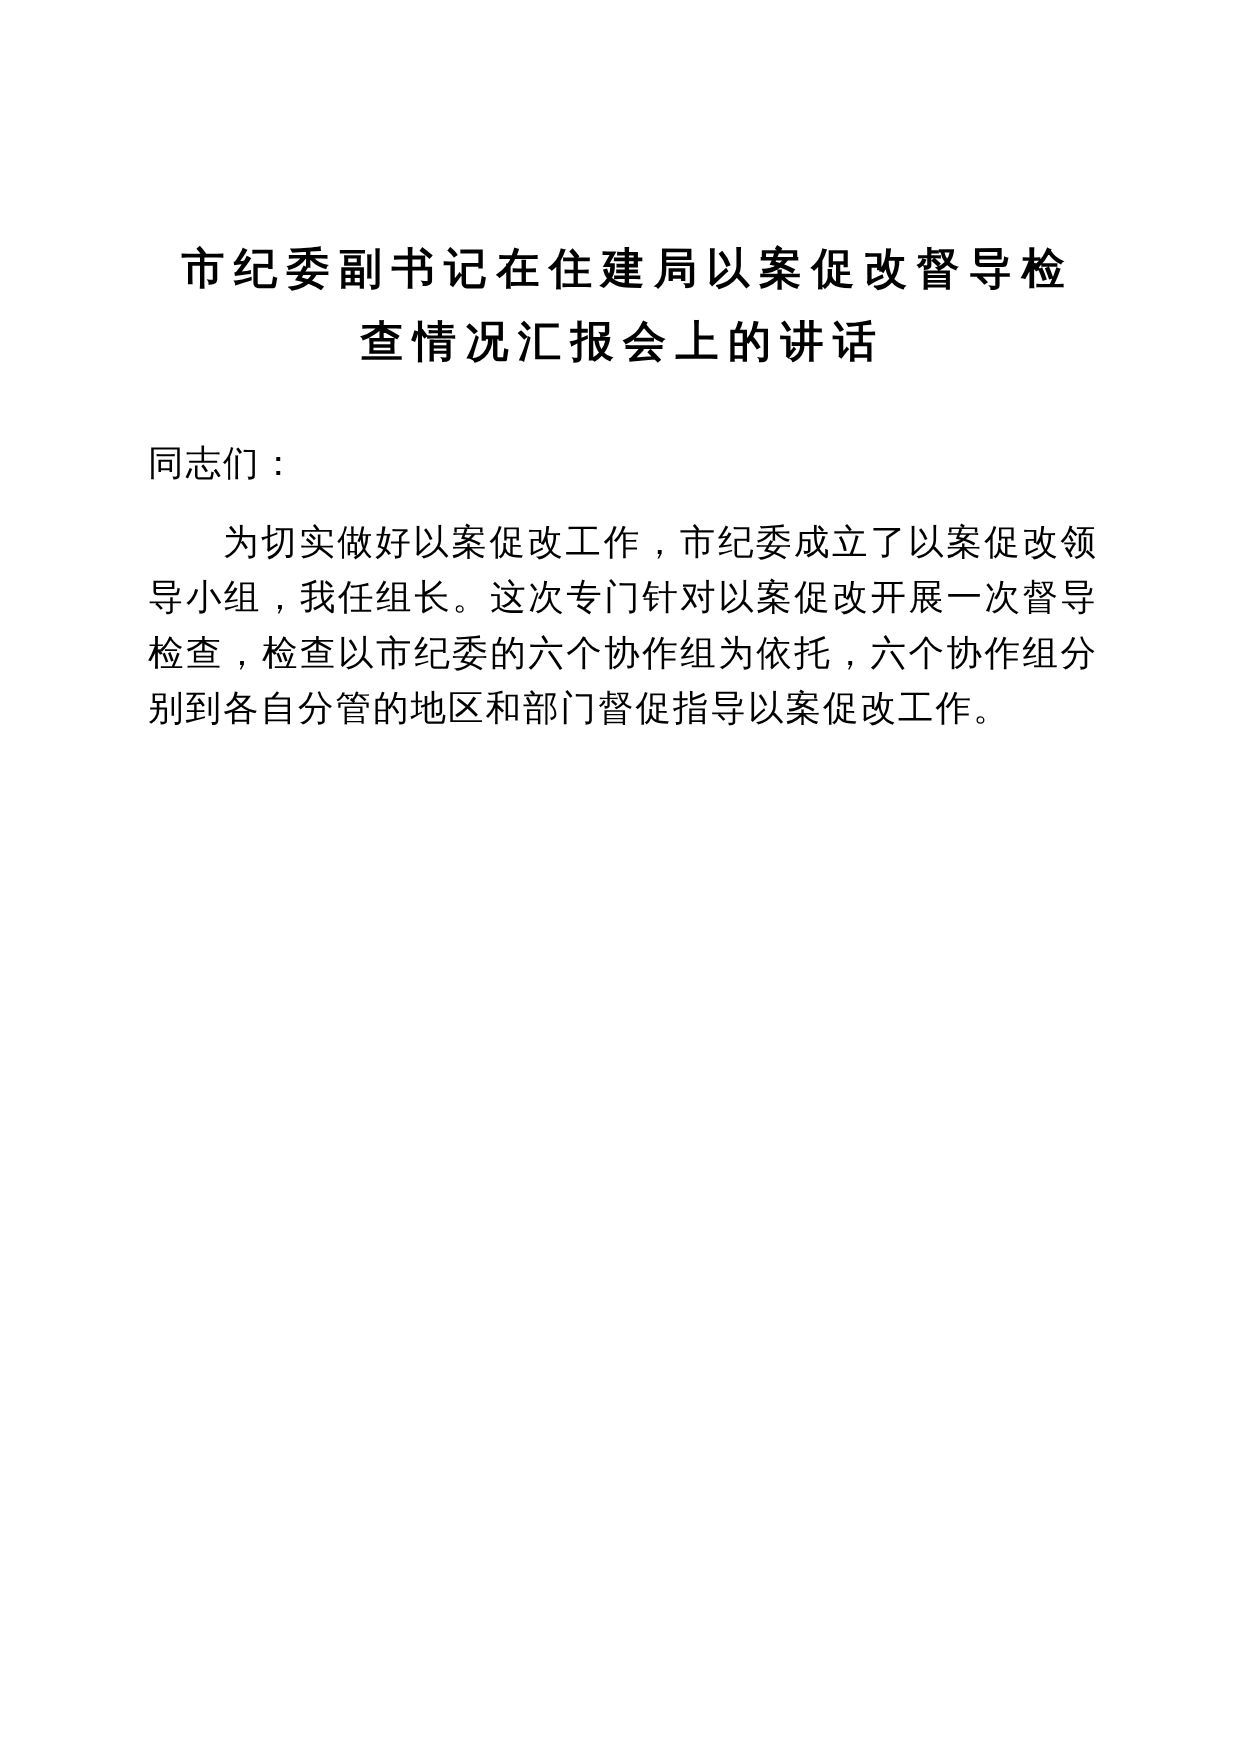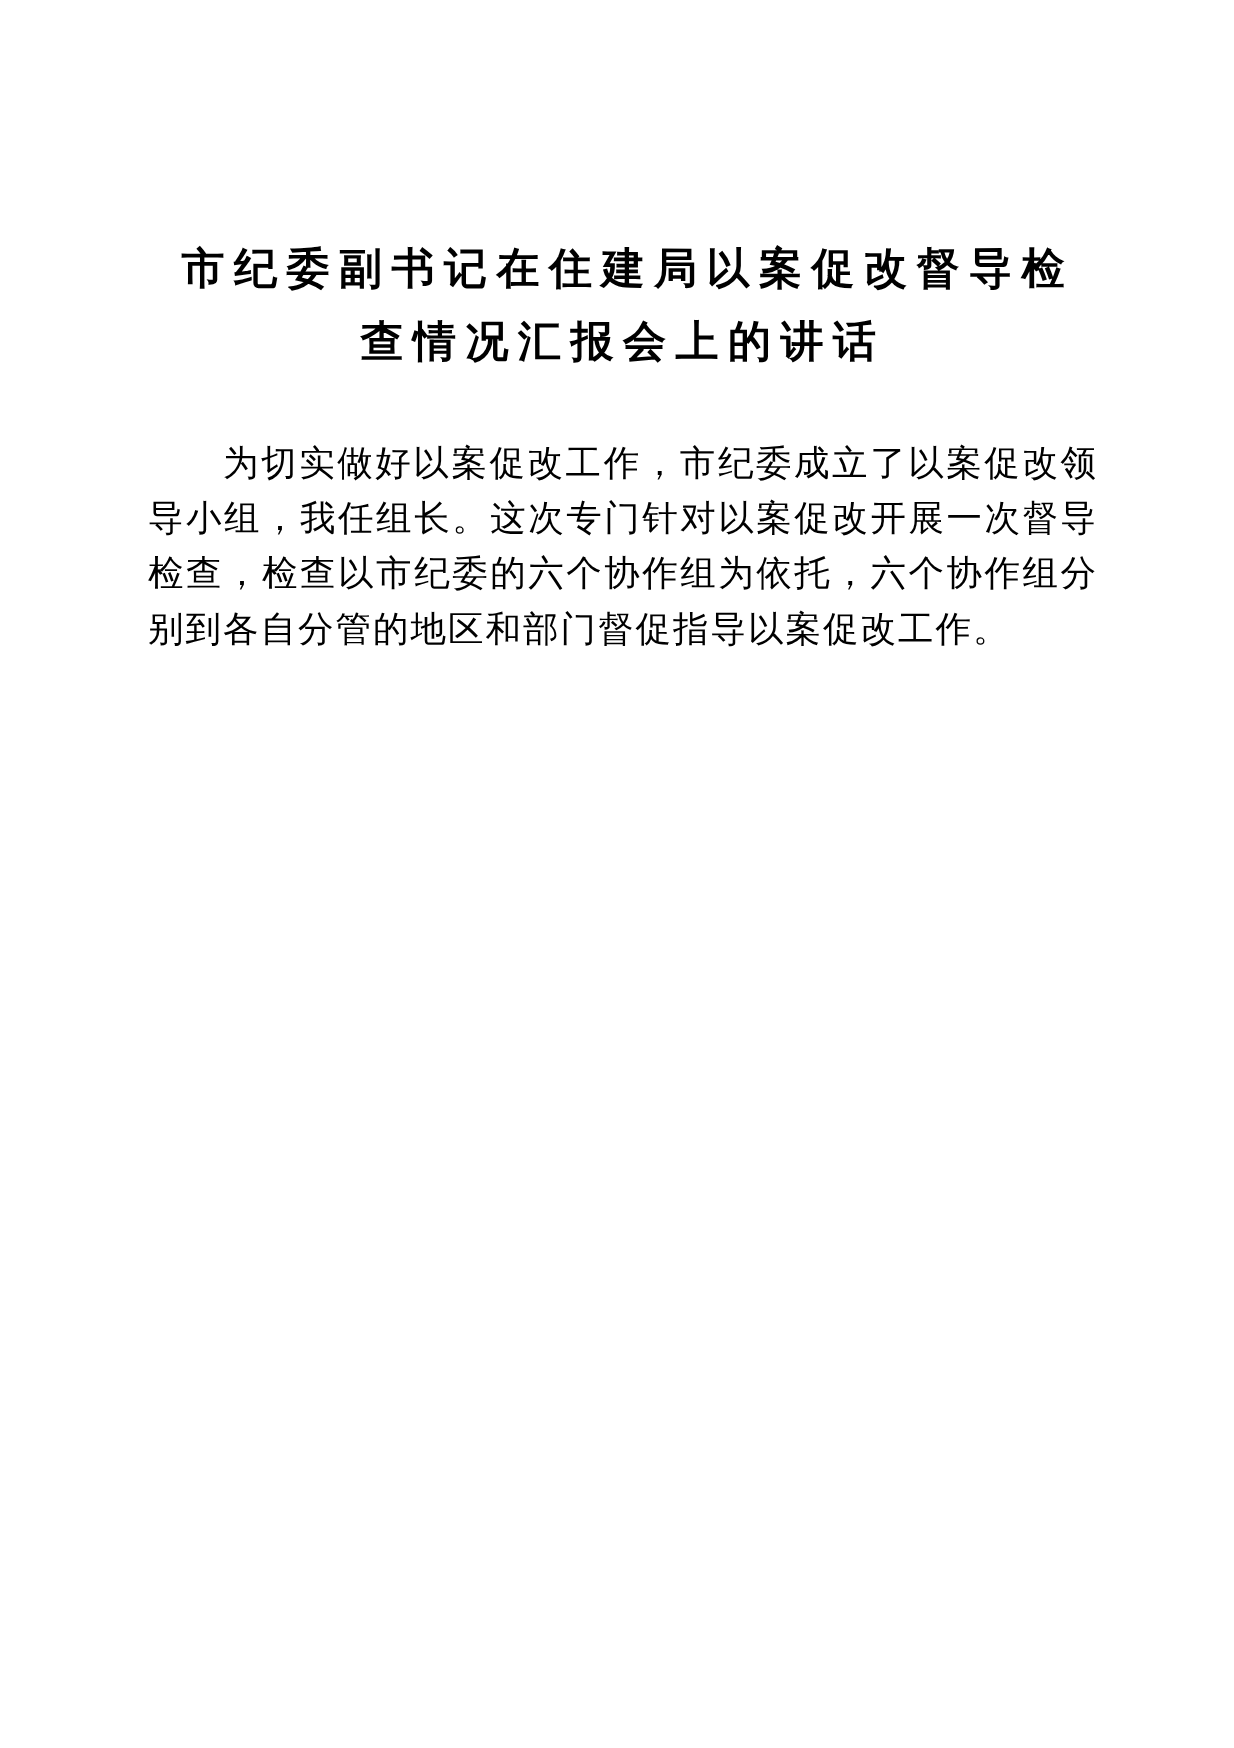--- a/index.html
+++ b/index.html
@@ -57,31 +57,33 @@
     text-justify: inter-character;
     letter-spacing: 2.0px;
     word-break: break-all;
     font-weight: normal;
   }
   p.salutation {
     text-indent: 0;
   }
   p.indent {
     text-indent: 75px;
+    margin-top: 24px;
   }
 </style>
 </head>
 <body>
 
 <div class="page">
   <div class="content">
 
     <h1 class="doc-title">市纪委副书记在住建局以案促改督导检查情况汇报会上的讲话</h1>
 
     <div class="body-block">
 
+      <p class="para salutation">同志们：</p>
 
       <p class="para indent">为切实做好以案促改工作，市纪委成立了以案促改领导小组，我任组长。这次专门针对以案促改开展一次督导检查，检查以市纪委的六个协作组为依托，六个协作组分别到各自分管的地区和部门督促指导以案促改工作。</p>
 
 
     </div>
   </div>
 </div>
 
 </body></html>

